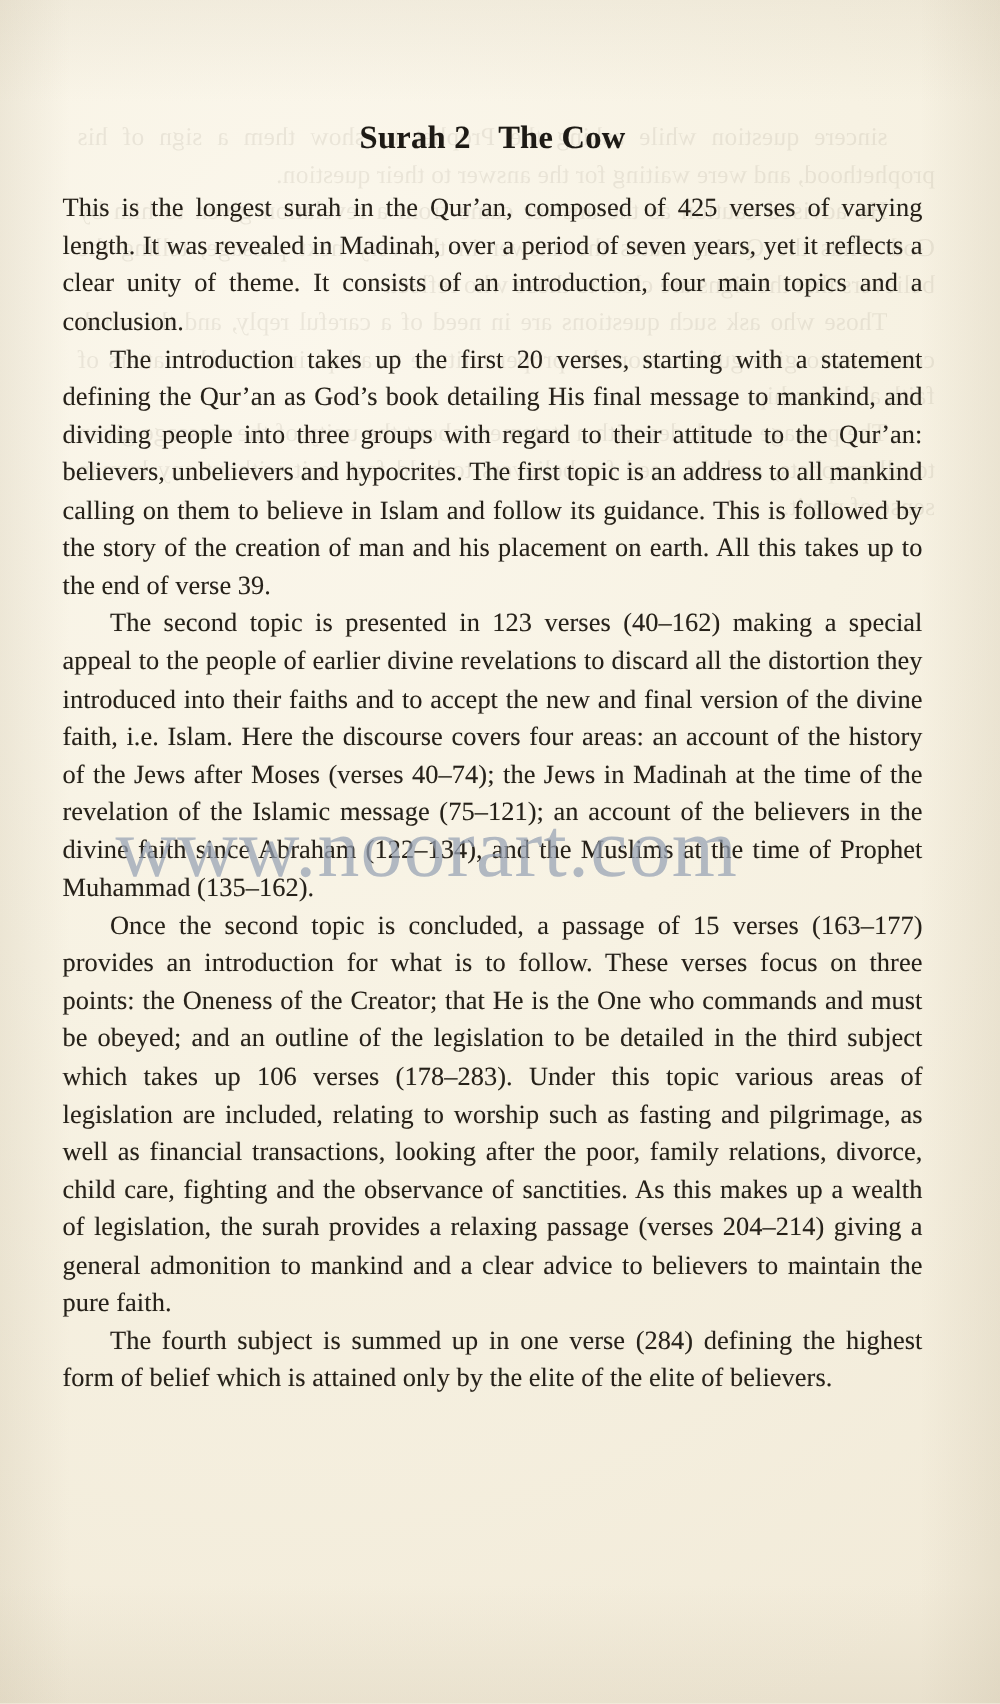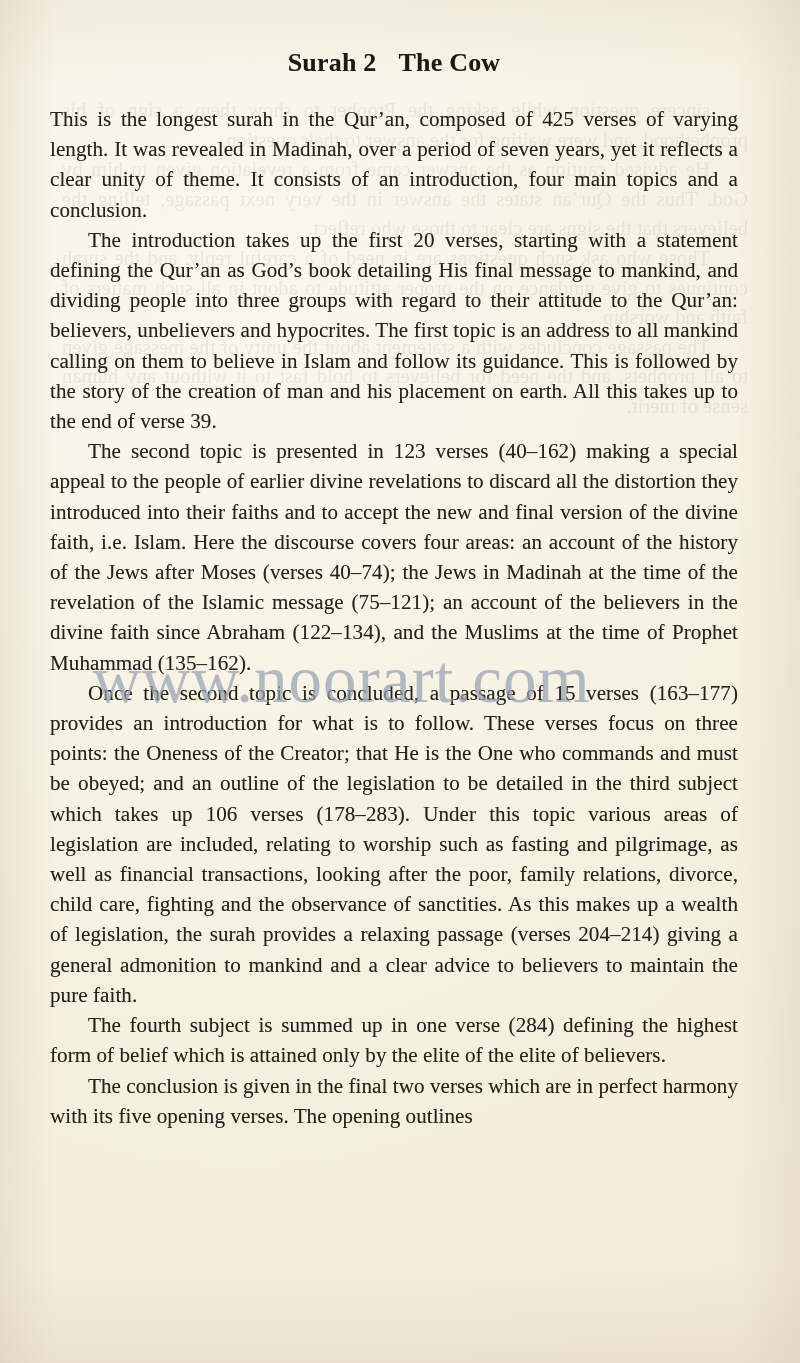--- a/index.html
+++ b/index.html
@@ -62,21 +62,21 @@
     width: 688px;
     height: 100%;
   }
 
   #heading {
     text-align: center;
     font-weight: bold;
     font-size: 26px;
     color: #1d1a15;
     margin: 0;
-    padding-top: 48px;
+    padding-top: 95px;
     letter-spacing: .2px;
     white-space: pre;
   }
   #heading .h-gap { display: inline-block; width: 22px; }
 
   #body {
     margin-top: 26px;
     font-size: 21.1px;
     line-height: 30.2px;
     color: #262119;
@@ -130,20 +130,19 @@
   <div id="content">
 
     <h1 id="heading"><span>Surah 2</span><span class="h-gap"></span><span>The Cow</span></h1>
 
     <div id="body">
       <p class="first">This is the longest surah in the Qur’an, composed of 425 verses of varying length. It was revealed in Madinah, over a period of seven years, yet it reflects a clear unity of theme. It consists of an introduction, four main topics and a conclusion.</p>
       <p>The introduction takes up the first 20 verses, starting with a statement defining the Qur’an as God’s book detailing His final message to mankind, and dividing people into three groups with regard to their attitude to the Qur’an: believers, unbelievers and hypocrites. The first topic is an address to all mankind calling on them to believe in Islam and follow its guidance. This is followed by the story of the creation of man and his placement on earth. All this takes up to the end of verse 39.</p>
       <p>The second topic is presented in 123 verses (40–162) making a special appeal to the people of earlier divine revelations to discard all the distortion they introduced into their faiths and to accept the new and final version of the divine faith, i.e. Islam. Here the discourse covers four areas: an account of the history of the Jews after Moses (verses 40–74); the Jews in Madinah at the time of the revelation of the Islamic message (75–121); an account of the believers in the divine faith since Abraham (122–134), and the Muslims at the time of Prophet Muhammad (135–162).</p>
       <p>Once the second topic is concluded, a passage of 15 verses (163–177) provides an introduction for what is to follow. These verses focus on three points: the Oneness of the Creator; that He is the One who commands and must be obeyed; and an outline of the legislation to be detailed in the third subject which takes up 106 verses (178–283). Under this topic various areas of legislation are included, relating to worship such as fasting and pilgrimage, as well as financial transactions, looking after the poor, family relations, divorce, child care, fighting and the observance of sanctities. As this makes up a wealth of legislation, the surah provides a relaxing passage (verses 204–214) giving a general admonition to mankind and a clear advice to believers to maintain the pure faith.</p>
       <p>The fourth subject is summed up in one verse (284) defining the highest form of belief which is attained only by the elite of the elite of believers.</p>
-      <p>The conclusion is given in the final two verses which are in perfect harmony with its five opening verses. The opening outlines</p>
     </div>
 
   </div>
 
   <div id="watermark">www.noorart.com</div>
 
 </div>
 
 </body></html>

